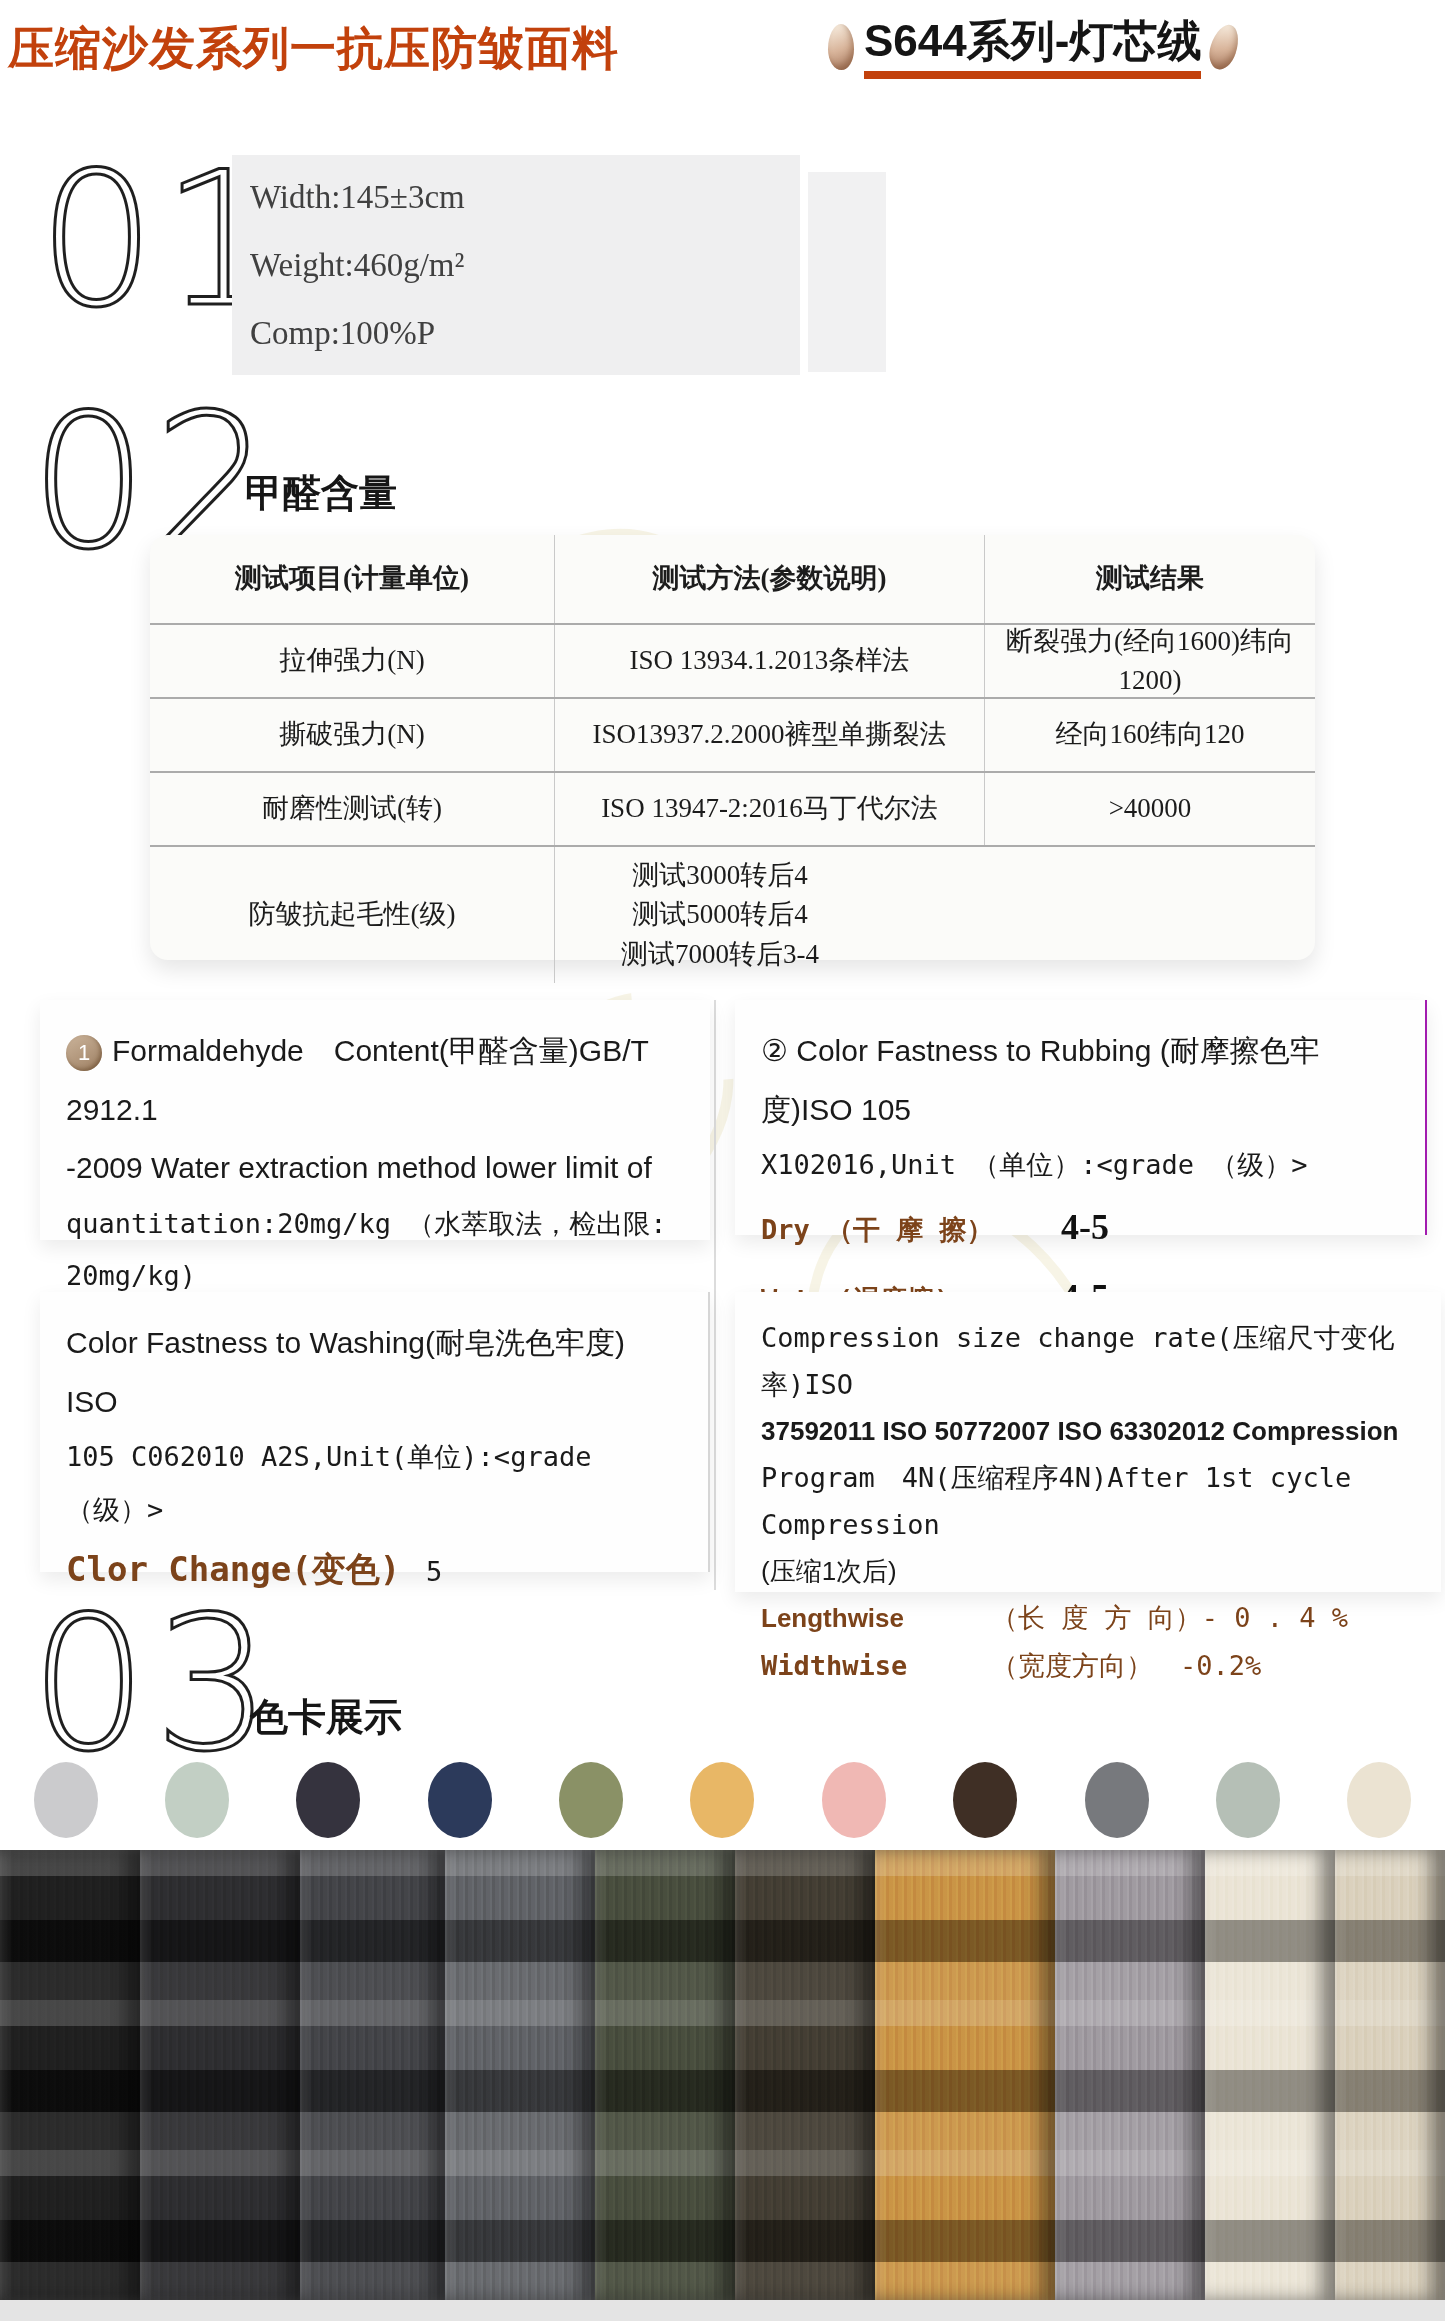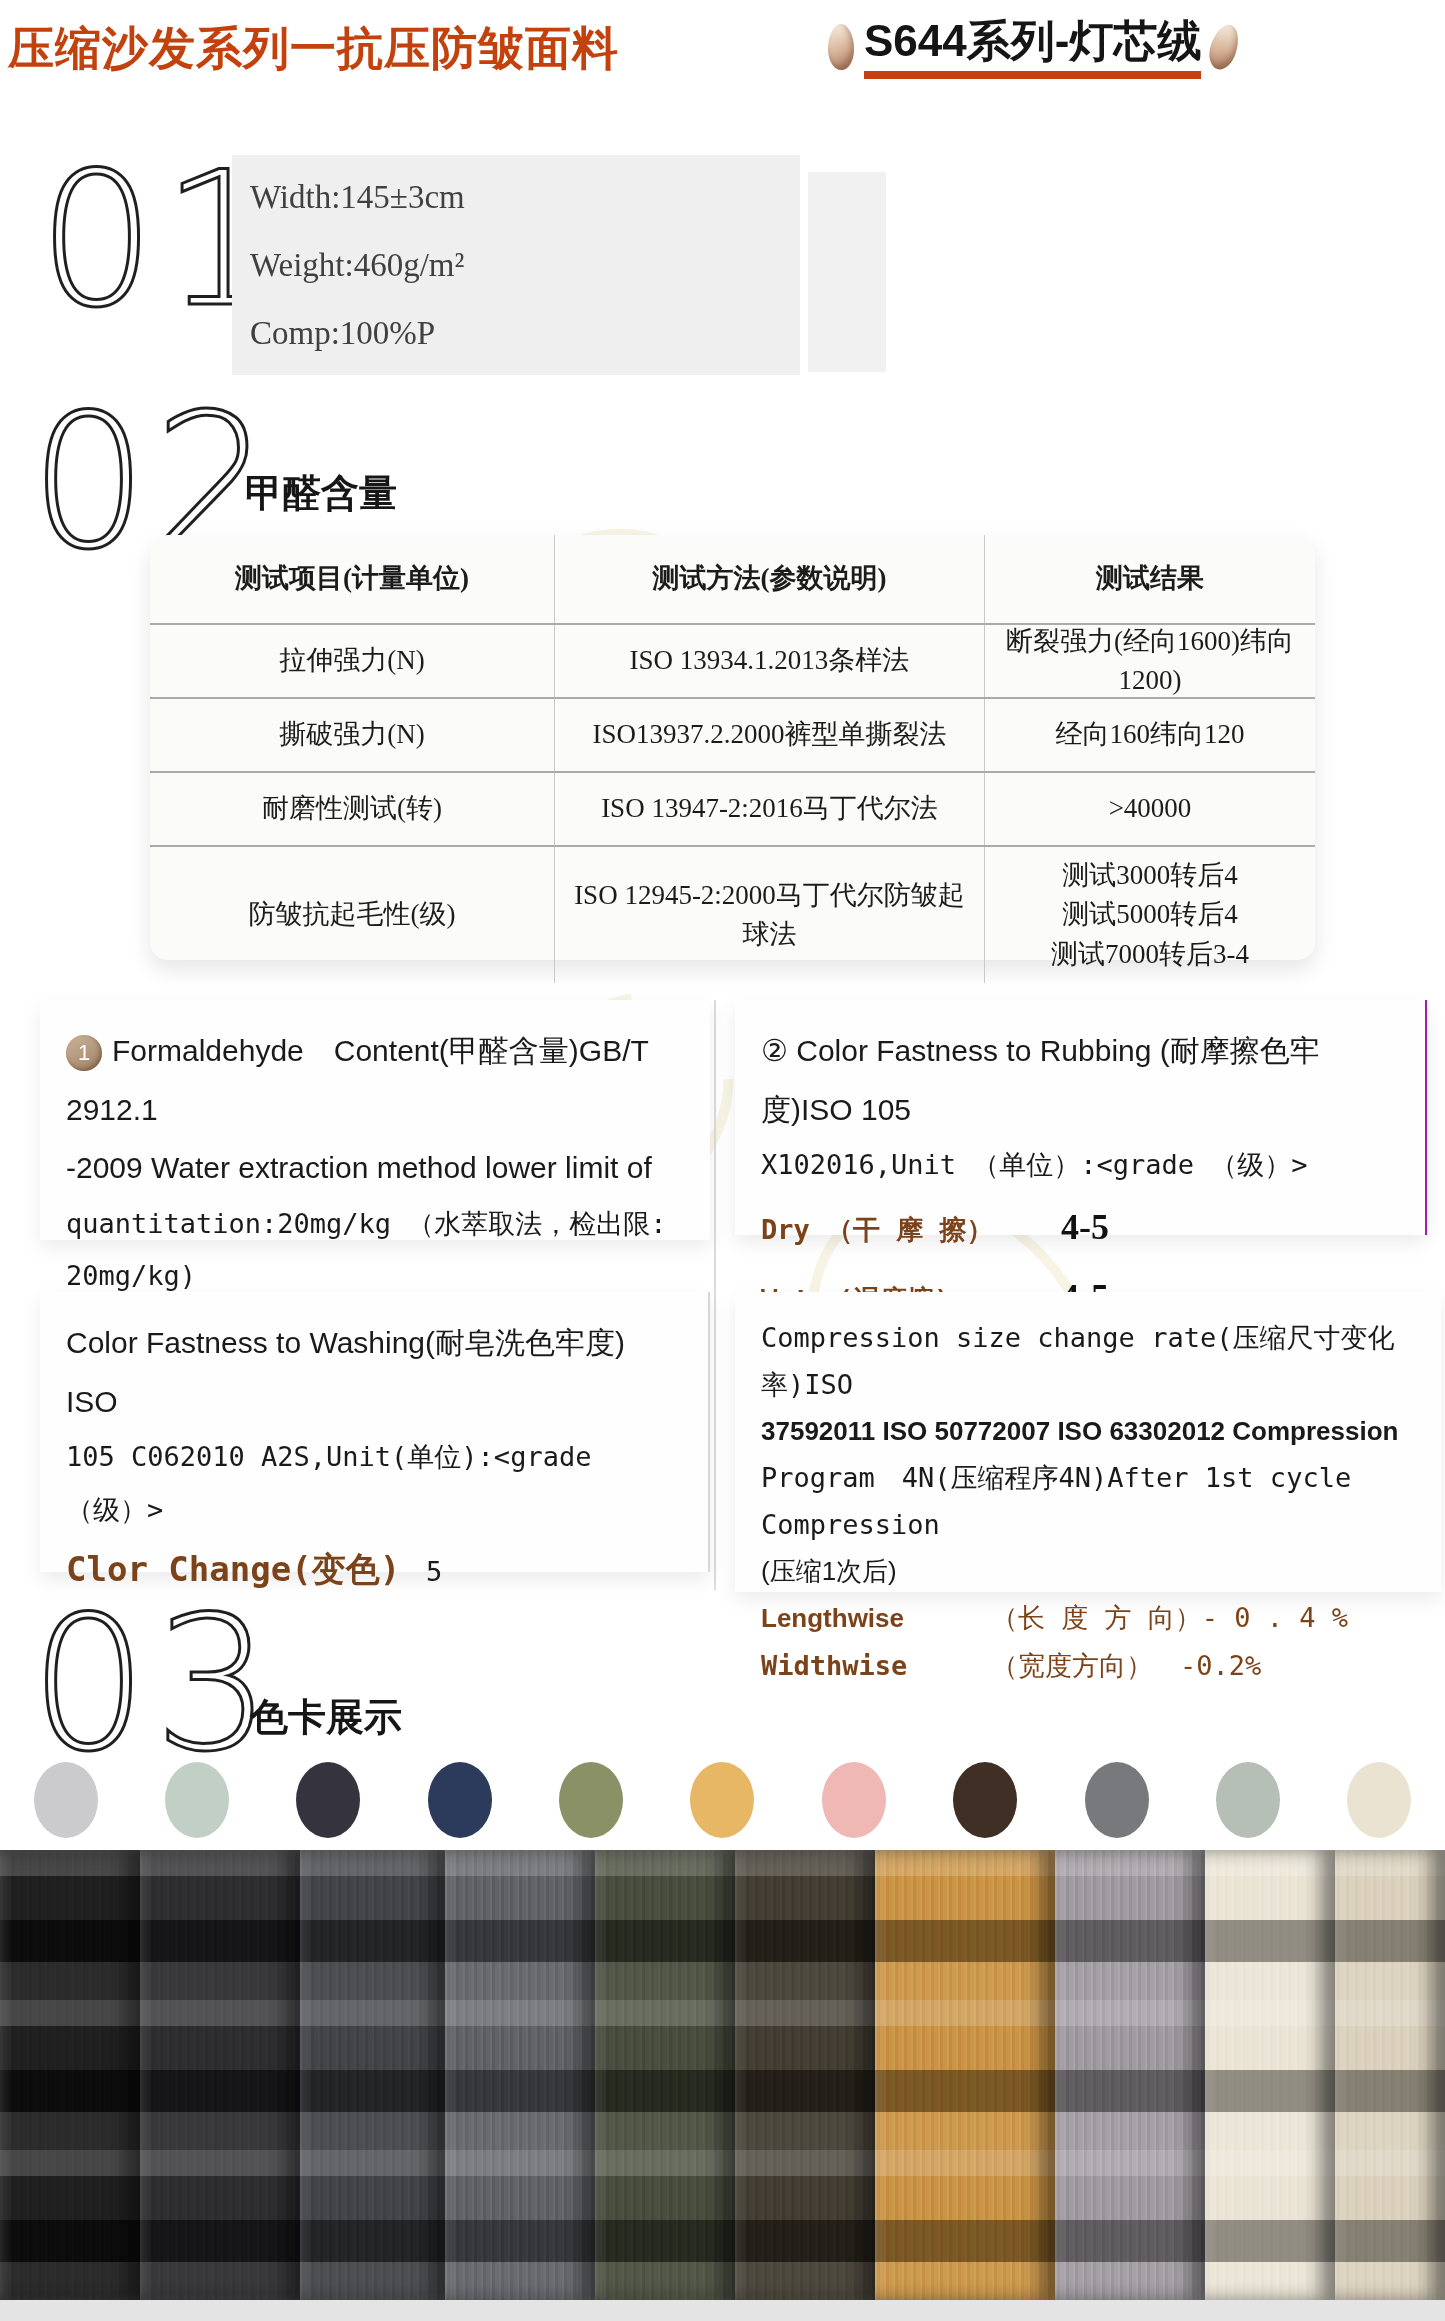--- a/index.html
+++ b/index.html
@@ -159,21 +159,20 @@
     <div class="tcell c2">ISO13937.2.2000裤型单撕裂法</div>
     <div class="tcell c3">经向160纬向120</div>
   </div>
   <div class="trow r-std">
     <div class="tcell c1">耐磨性测试(转)</div>
     <div class="tcell c2">ISO 13947-2:2016马丁代尔法</div>
     <div class="tcell c3">&gt;40000</div>
   </div>
   <div class="trow r-tall">
     <div class="tcell c1">防皱抗起毛性(级)</div>
-    <div class="tcell c2">ISO 12945-2:2000马丁代尔防皱起球法</div>
     <div class="tcell c3">
       <span>测试3000转后4</span>
       <span>测试5000转后4</span>
       <span>测试7000转后3-4</span>
     </div>
   </div>
 </div>
 
 <div class="abs vdiv"></div>
 

